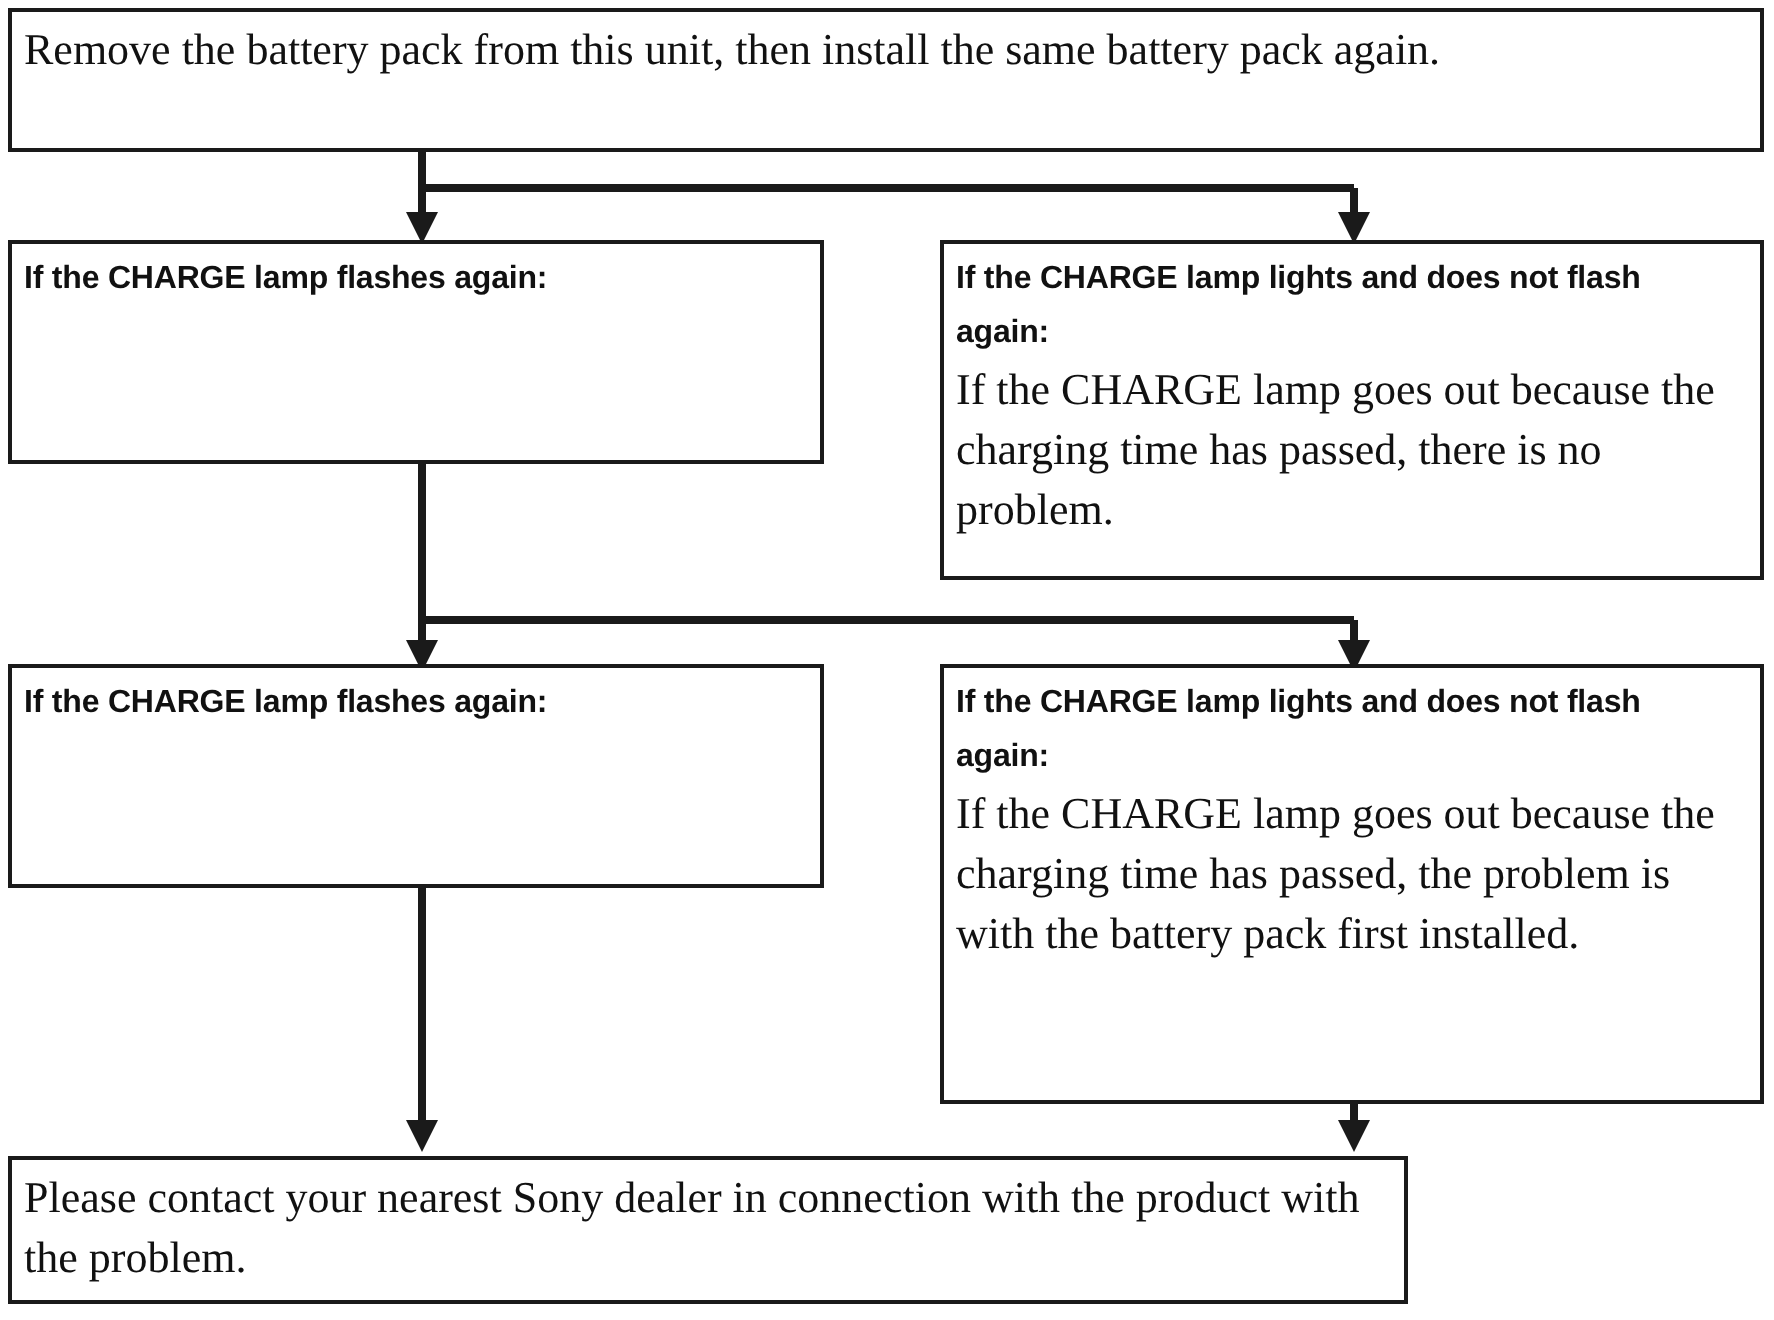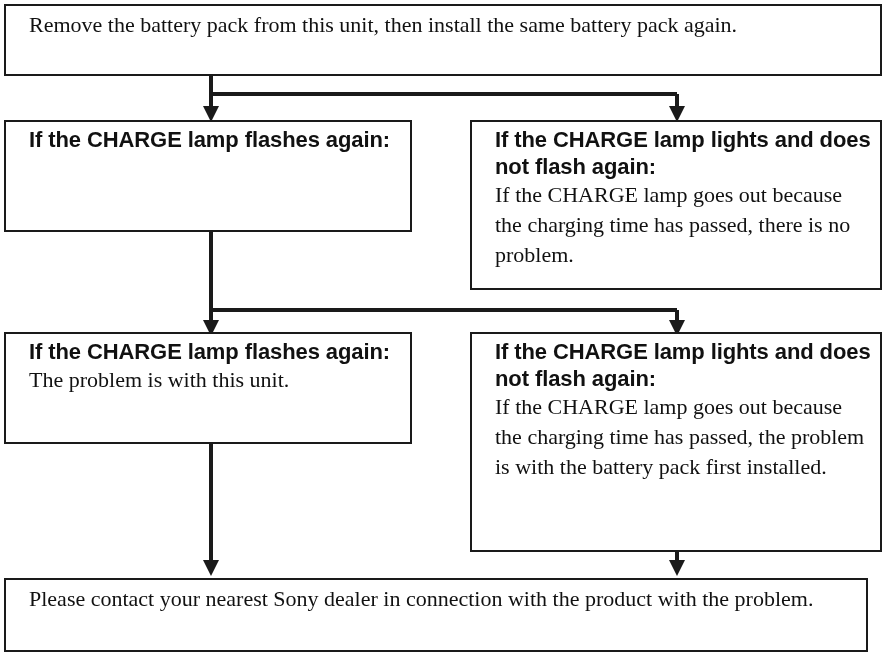--- a/index.html
+++ b/index.html
@@ -16,26 +16,26 @@
     overflow: hidden;
     font-family: "Liberation Serif", "DejaVu Serif", serif;
     color: #111111;
     -webkit-font-smoothing: antialiased;
   }
   .box {
     position: absolute;
     box-sizing: border-box;
     border: 2px solid #1a1a1a;
     background: #ffffff;
-    padding: 4px 9px 4px 23px;
+    padding: 4px 9px 4px 6px;
   }
   .heading {
     font-family: "Liberation Sans", "DejaVu Sans", sans-serif;
     font-weight: bold;
-    font-size: 22px;
+    font-size: 16px;
     line-height: 27px;
     letter-spacing: -0.1px;
     color: #111111;
     white-space: pre-line;
   }
   .body-text {
     font-family: "Liberation Serif", "DejaVu Serif", serif;
     font-size: 22px;
     line-height: 30px;
     color: #111111;
@@ -82,35 +82,34 @@
   <svg class="conn" style="left:0px; top:228px; width:887px; height:110px;" viewBox="0 0 887 110">
     <path d="M211,4 L211,82 L677,82"></path>
     <path d="M211,82 L211,94"></path>
     <polygon points="203,92 219,92 211,108"></polygon>
     <path d="M677,82 L677,94"></path>
     <polygon points="669,92 685,92 677,108"></polygon>
   </svg>
 
   <div class="box" style="left:4px; top:332px; width:408px; height:112px;">
     <div class="heading">If the CHARGE lamp flashes again:</div>
-    <div class="body-text">The problem is with this unit.</div>
   </div>
 
   <div class="box" style="left:470px; top:332px; width:412px; height:220px;">
     <div class="heading">If the CHARGE lamp lights and does not flash again:</div>
     <div class="body-text">If the CHARGE lamp goes out because the charging time has passed,  the problem is with the battery pack first installed.</div>
   </div>
 
   <svg class="conn" style="left:0px; top:440px; width:887px; height:140px;" viewBox="0 0 887 140">
     <path d="M211,4 L211,122"></path>
     <polygon points="203,120 219,120 211,136"></polygon>
   </svg>
 
   <svg class="conn" style="left:0px; top:548px; width:887px; height:32px;" viewBox="0 0 887 32">
     <path d="M677,2 L677,14"></path>
     <polygon points="669,12 685,12 677,28"></polygon>
   </svg>
 
-  <div class="box" style="left:4px; top:578px; width:864px; height:74px;">
+  <div class="box" style="left:4px; top:578px; width:700px; height:74px;">
     <div class="body-text">Please contact your nearest Sony dealer in connection with the product with the problem.</div>
   </div>
 
 </div>
 
 </body></html>

